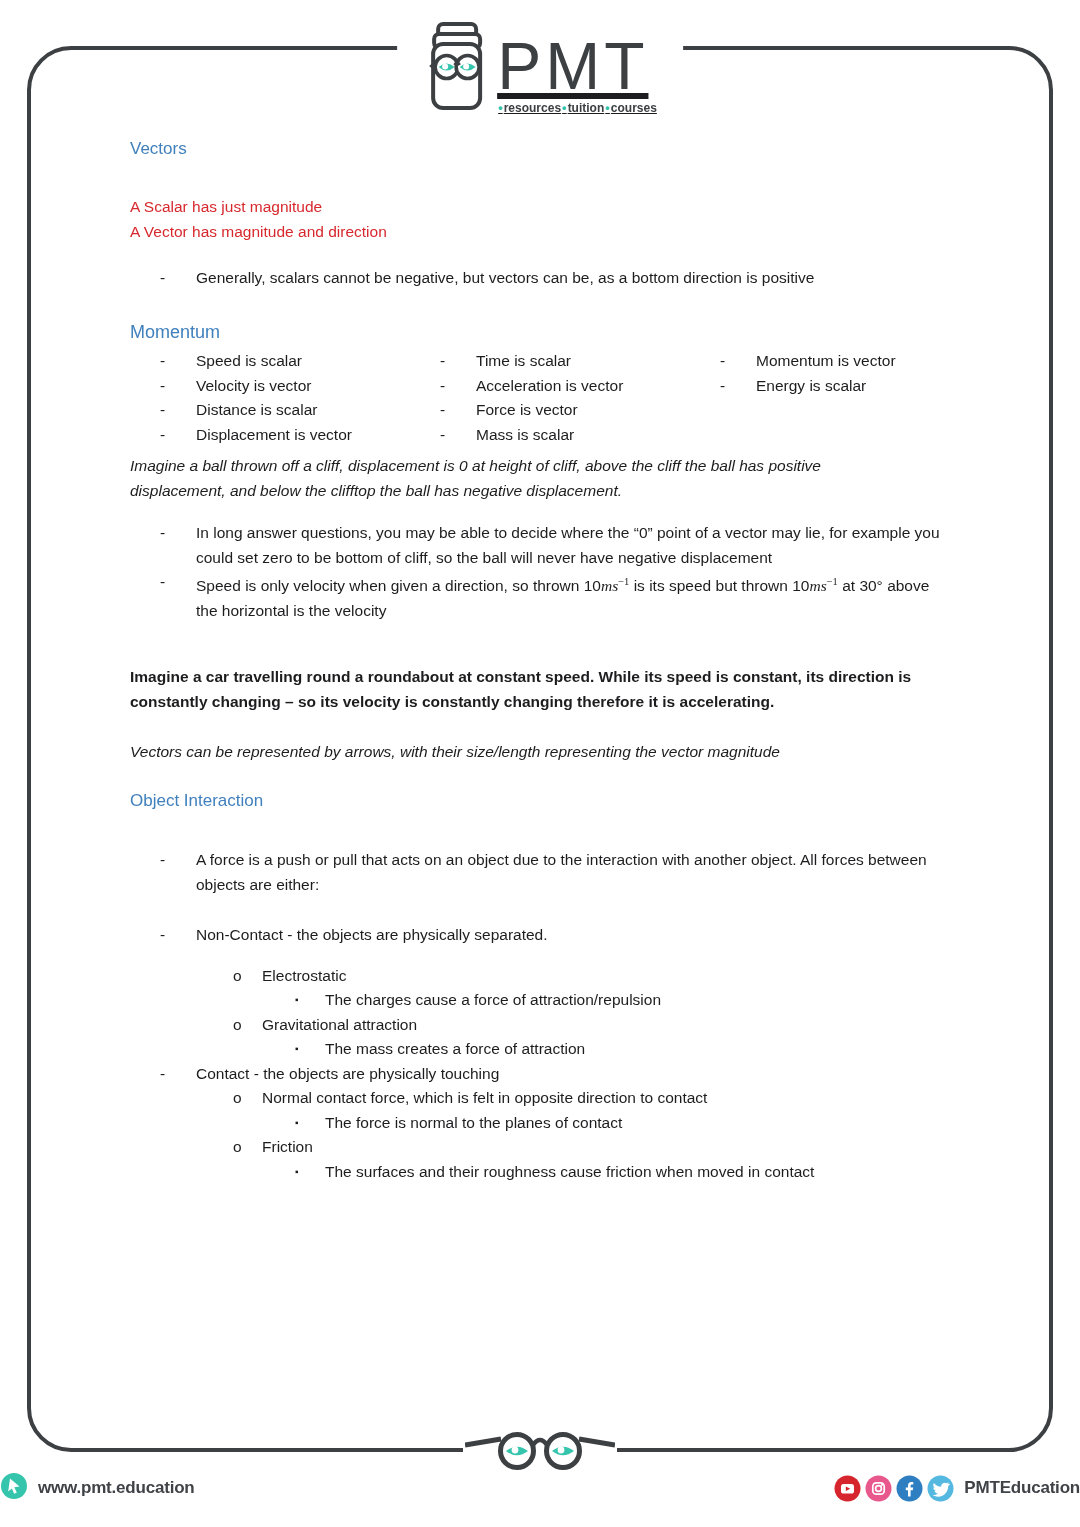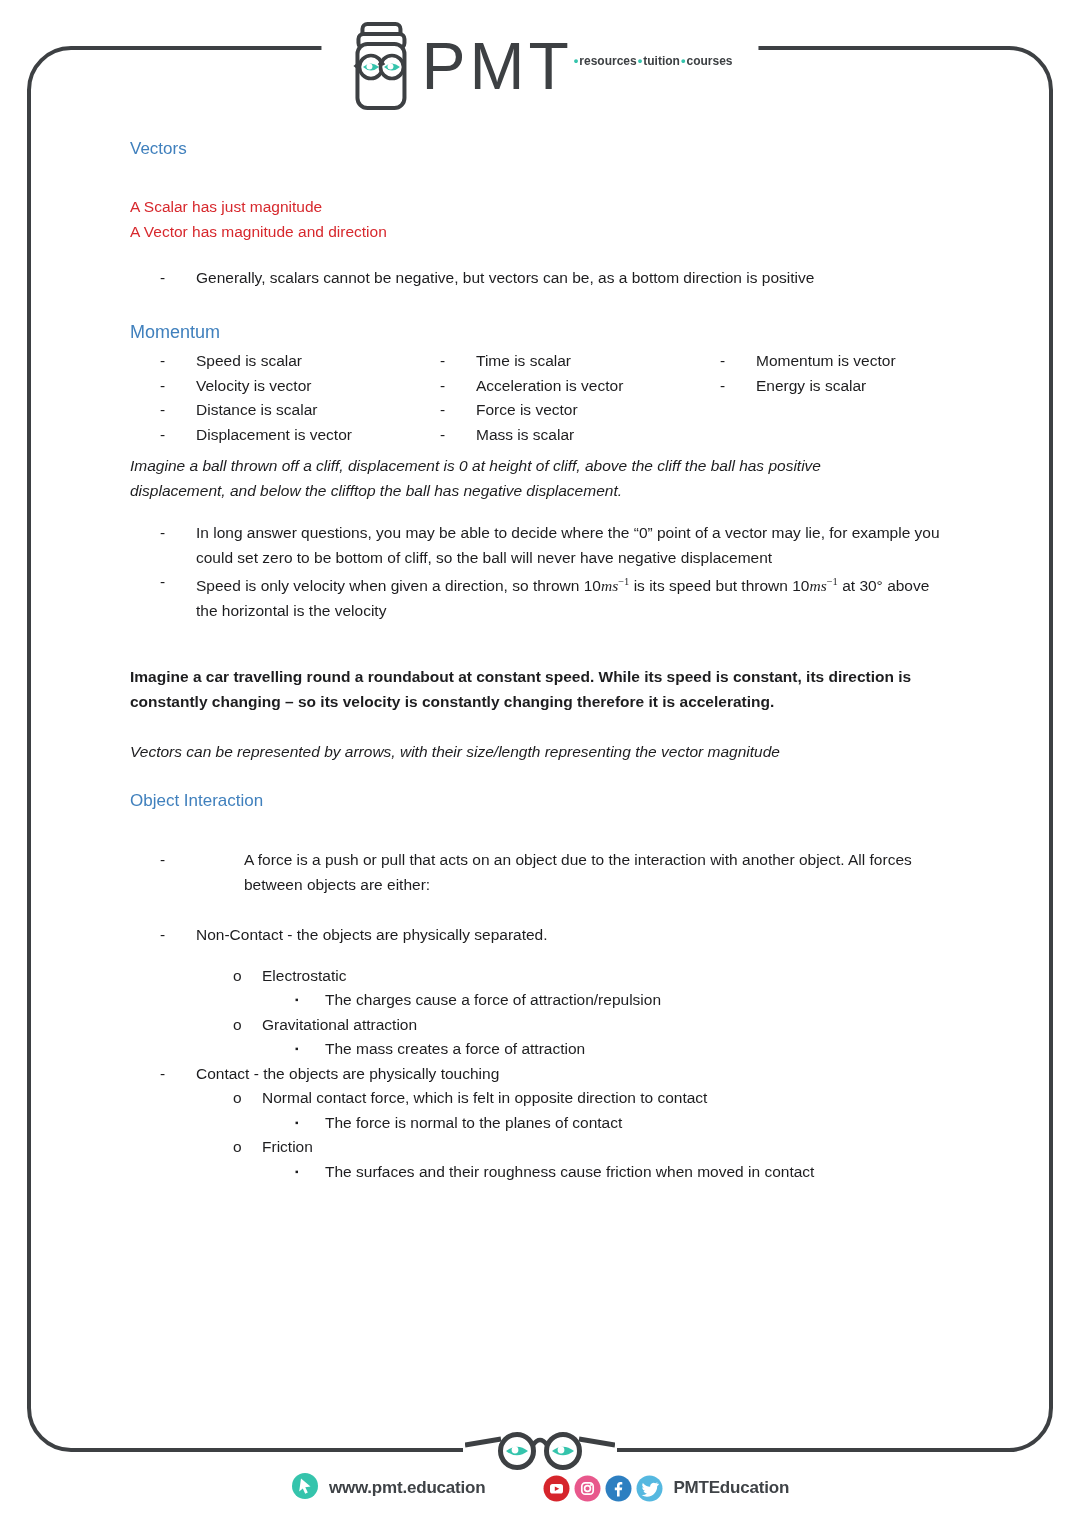--- a/index.html
+++ b/index.html
@@ -14,21 +14,21 @@
     --ink:#1d1d1f;
   }
   html,body{margin:0;padding:0;background:#fff;}
   .page{position:relative;width:1080px;height:1527px;background:#fff;
         font-family:"Liberation Sans",sans-serif;color:var(--ink);overflow:hidden;}
   .frame{position:absolute;left:27px;top:46px;width:1018px;height:1398px;
          border:4px solid var(--dark);border-radius:44px;}
   
   .logo-wrap{position:absolute;top:20px;left:50%;transform:translateX(-50%);
              background:#fff;display:flex;align-items:flex-start;gap:8px;padding:0 26px;height:100px;}
-  .logo-text{display:flex;flex-direction:row;align-items:center;}
+  .logo-text{display:flex;flex-direction:column;align-items:flex-start;text-decoration:underline;}
   .brand{font-size:66px;font-weight:500;color:var(--dark);letter-spacing:4px;line-height:92px;height:86px;}
   .tagline{font-size:12px;font-weight:bold;color:var(--dark);margin-top:-6px;white-space:nowrap;}
   .tagline .dot{color:var(--teal);font-size:13px;margin:0 1px;}
   
   .h1{position:absolute;left:130px;font-size:17px;line-height:30px;color:var(--blue);font-weight:400;}
   .h2{position:absolute;left:130px;font-size:18px;line-height:24px;color:var(--blue);font-weight:400;}
   .para{position:absolute;left:130px;font-size:15.5px;line-height:24.5px;color:var(--ink);}
   .red{color:var(--red);}
   .bold{font-weight:bold;}
   .li{display:flex;align-items:flex-start;}
@@ -38,21 +38,21 @@
   .lv3{padding-left:165px;} .lv3 .mk{width:30px;font-size:10px;line-height:24.5px;}
   .gap26{margin-top:26px;} .gap16{margin-top:16px;}
   .excol{position:absolute;font-size:15.5px;line-height:24.6px;}
   .excol .mk{width:36px;flex:none;}
   .math{font-family:"Liberation Serif",serif;font-style:italic;}
   sup.m{font-family:"Liberation Serif",serif;font-size:10.5px;}
   
   .glasses{position:absolute;top:1424px;left:50%;transform:translateX(-50%);
            background:#fff;padding:0 2px;line-height:0;}
   .footer-row{position:absolute;top:1472px;left:0;width:100%;display:flex;
-              justify-content:center;align-items:center;gap:12px;}
+              justify-content:space-between;align-items:center;gap:12px;}
   .f-group{display:flex;align-items:center;gap:10px;}
   .f-sep{width:34px;}
   .f-text{font-size:17px;font-weight:bold;color:#3f4347;letter-spacing:-0.2px;}
   .soc{display:flex;align-items:center;gap:4px;}
   .soc svg{display:block;}
 </style>
 </head>
 <body>
 
 <div class="page">
@@ -163,21 +163,21 @@
 
   <div class="para bold" style="top:665px;width:820px;">Imagine a car travelling round a roundabout at constant speed. While its speed is constant, its direction is constantly changing – so its velocity is constantly changing therefore it is accelerating.</div>
 
   <div class="para" style="top:740px;width:840px;font-style:italic;">Vectors can be represented by arrows, with their size/length representing the vector magnitude</div>
 
   <div class="h1" style="top:786px;">Object Interaction</div>
 
   <div class="para" style="top:848px;width:828px;">
     <div class="li lv1">
       <span class="mk">-</span>
-      <span style="max-width:752px;margin-left:48px;">A force is a push or pull that acts on an object due to the interaction with another object. All forces between objects are either:</span>
+      <span style="max-width:752px;">A force is a push or pull that acts on an object due to the interaction with another object. All forces between objects are either:</span>
     </div>
     <div class="li lv1 gap26">
       <span class="mk">-</span>
       <span>Non-Contact - the objects are physically separated.</span>
     </div>
     <div class="li lv2 gap16">
       <span class="mk">o</span>
       <span>Electrostatic</span>
     </div>
     <div class="li lv3">

